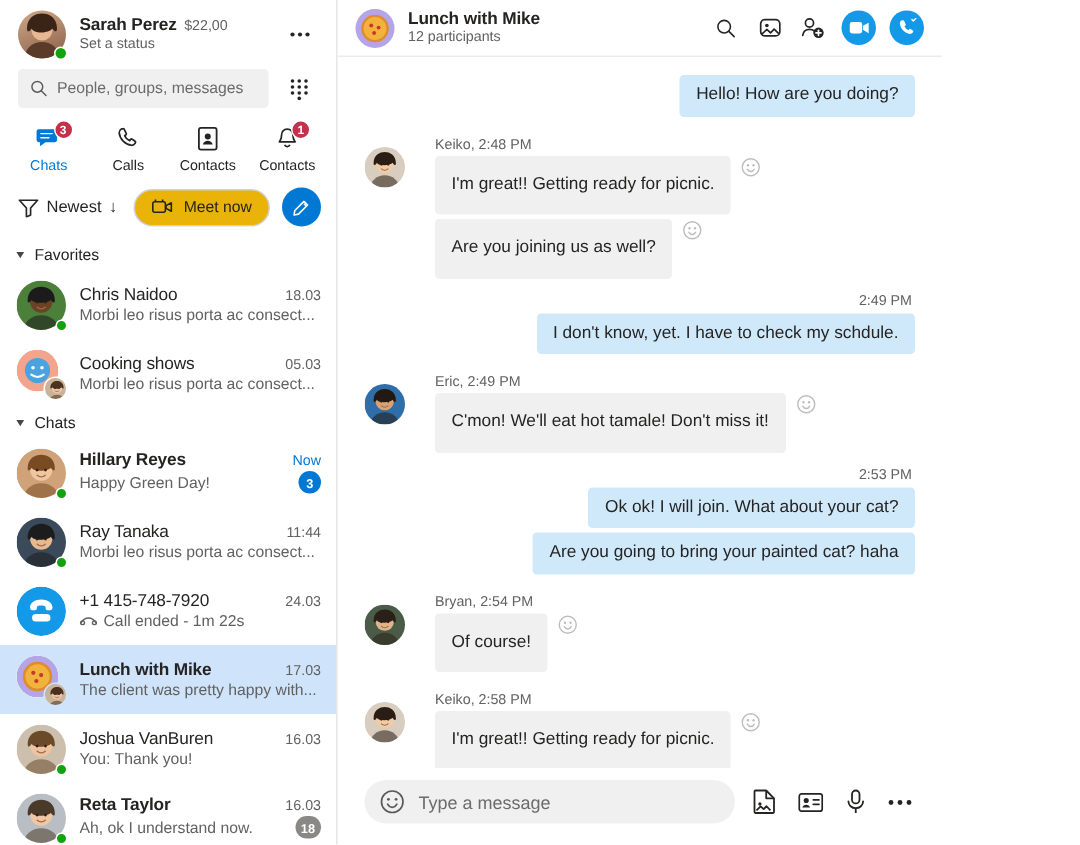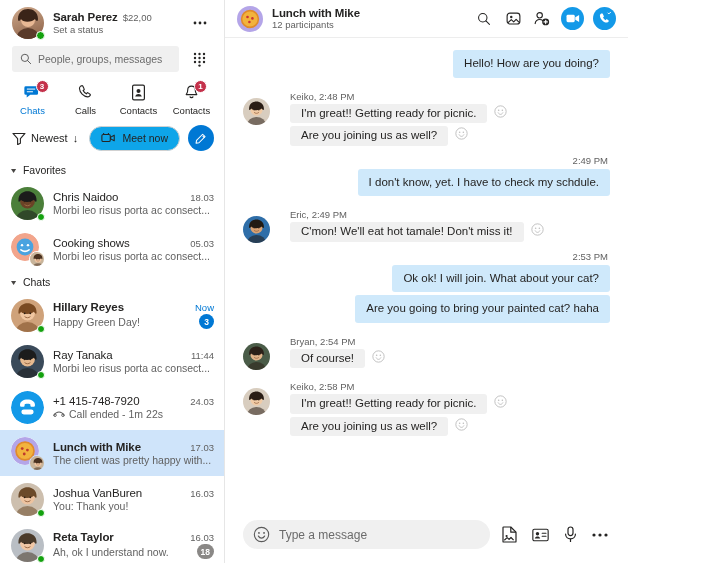--- a/index.html
+++ b/index.html
@@ -63,21 +63,21 @@
     align-items: center; justify-content: center; padding: 0 3px; border: 1.3px solid #fff;
   }
 
   
   .filter-row { display: flex; align-items: center; padding: 9px 10px 8px 12px; gap: 8px; }
   .filter-btn { display: flex; align-items: center; gap: 5px; cursor: pointer; }
   .filter-lbl { font-size: 11px; color: #252423; }
   .meet-now {
     display: flex; align-items: center; gap: 6px; height: 25px;
     border: 1px solid #d1d1d1; border-radius: 13px; padding: 5px 11px;
-    font-size: 10.5px; color: #252423; cursor: pointer; background: #0ea5e9; margin-left: auto;
+    font-size: 10.5px; color: #252423; cursor: pointer; background: #eab308; margin-left: auto;
   }
   .compose {
     width: 26px; height: 26px; border-radius: 50%; background: #0078d4;
     display: flex; align-items: center; justify-content: center; color: #fff; cursor: pointer; flex: none;
   }
 
   
   .chat-list { flex: 1; overflow: hidden; padding-top: 1px; }
   .group-hdr { display: flex; align-items: center; gap: 6px; padding: 4px 12px 4px 10px; cursor: pointer; }
   .group-hdr .caret { font-size: 7px; color: #484644; transform: scaleX(1.25); }
@@ -127,21 +127,21 @@
   .ts-right { text-align: right; font-size: 9.5px; color: #616161; margin: 6px 2px 3px 0; }
   .row-out { display: flex; justify-content: flex-end; margin-bottom: 3px; }
   .bubble-out { background: #cfe9fb; color: #252423; font-size: 11.5px; line-height: 1.35;
                 padding: 6px 11px; border-radius: 3px; max-width: 330px; }
   .row-in { display: flex; align-items: flex-start; margin-top: 10px; }
   .in-av { width: 27px; height: 27px; flex: none; margin-top: 7px; }
   .in-col { margin-left: 20px; min-width: 0; }
   .in-meta { font-size: 9.5px; color: #616161; margin-bottom: 2px; }
   .bub-wrap { display: flex; align-items: flex-start; gap: 7px; margin-bottom: 3px; }
   .bubble-in { background: #f0f0f0; color: #252423; font-size: 11.5px; line-height: 1.35;
-               padding: 2px 11px; border-radius: 3px; max-width: 330px; }
+               padding: 12px 11px; border-radius: 3px; max-width: 330px; }
   .react { width: 13px; height: 13px; flex: none; margin-top: 1px; color: #b3b3b3; cursor: pointer; }
 
   
   .composer { flex: none; padding: 8px 18px 14px 18px; display: flex; align-items: center; gap: 10px; }
   .msg-box { flex: 1; height: 29px; background: #f0f0f0; border-radius: 15px;
              display: flex; align-items: center; padding: 0 10px; gap: 9px; }
   .msg-ph { font-size: 12px; color: #6b6b6b; }
   .comp-ic { width: 20px; height: 20px; display: flex; align-items: center; justify-content: center;
              color: #252423; cursor: pointer; flex: none; }
 

